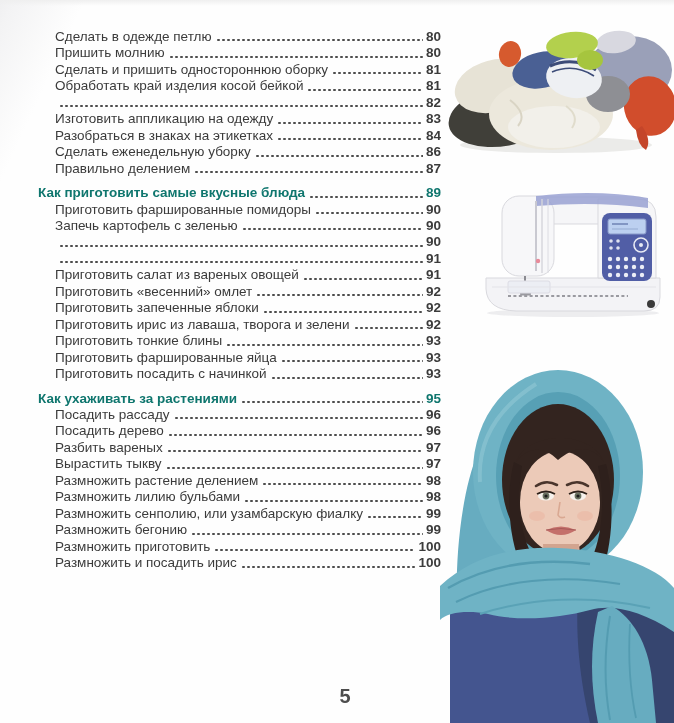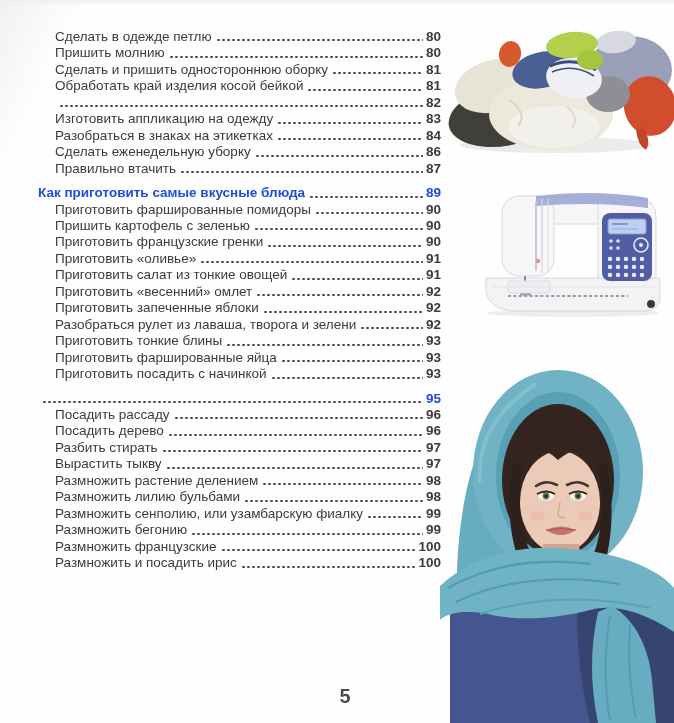--- a/index.html
+++ b/index.html
@@ -16,21 +16,21 @@
   }
   .page::after{
     content:'';position:absolute;left:0;top:0;right:0;height:6px;
     background:linear-gradient(#efefef,rgba(255,255,255,0));pointer-events:none;
   }
 
   .toc{position:absolute;left:38px;top:29px;width:403px;font-size:13.5px;line-height:16.45px;}
   .toc-section{margin-top:8px;}
   .toc-section:first-child{margin-top:0;}
   .toc-row{display:flex;align-items:baseline;white-space:nowrap;padding-left:17px;}
-  .toc-row.toc-heading{padding-left:0;font-weight:bold;color:#1d4ed8;}
+  .toc-row.toc-heading{padding-left:0;font-weight:bold;color:#0f766e;}
   .toc-label{flex:0 0 auto;}
   .toc-leader{
     flex:1 1 auto;margin:0 3px 0 4px;align-self:stretch;
     background-image:radial-gradient(circle,#4c4c4c 1.05px,rgba(0,0,0,0) 1.35px);
     background-size:5px 4px;background-repeat:repeat-x;
     background-position:left calc(100% - 3px);
   }
   .toc-page{flex:0 0 auto;font-weight:bold;}
 
   .photo{position:absolute;}
@@ -85,68 +85,66 @@
           <span class="toc-label">Разобраться в знаках на этикетках</span>
           <span class="toc-leader"></span>
           <span class="toc-page">84</span>
         </div>
         <div class="toc-row">
           <span class="toc-label">Сделать еженедельную уборку</span>
           <span class="toc-leader"></span>
           <span class="toc-page">86</span>
         </div>
         <div class="toc-row">
-          <span class="toc-label">Правильно втачить</span>
+          <span class="toc-label">Правильно делением</span>
           <span class="toc-leader"></span>
           <span class="toc-page">87</span>
         </div>
       </div>
       <div class="toc-section">
         <div class="toc-row toc-heading">
           <span class="toc-label">Как приготовить самые вкусные блюда</span>
           <span class="toc-leader"></span>
           <span class="toc-page">89</span>
         </div>
         <div class="toc-row">
           <span class="toc-label">Приготовить фаршированные помидоры</span>
           <span class="toc-leader"></span>
           <span class="toc-page">90</span>
         </div>
         <div class="toc-row">
-          <span class="toc-label">Пришить картофель с зеленью</span>
+          <span class="toc-label">Запечь картофель с зеленью</span>
           <span class="toc-leader"></span>
           <span class="toc-page">90</span>
         </div>
         <div class="toc-row">
-          <span class="toc-label">Приготовить французские гренки</span>
           <span class="toc-leader"></span>
           <span class="toc-page">90</span>
         </div>
         <div class="toc-row">
-          <span class="toc-label">Приготовить «оливье»</span>
           <span class="toc-leader"></span>
           <span class="toc-page">91</span>
         </div>
         <div class="toc-row">
-          <span class="toc-label">Приготовить салат из тонкие овощей</span>
+          <span class="toc-label">Приготовить салат из вареных овощей</span>
           <span class="toc-leader"></span>
           <span class="toc-page">91</span>
         </div>
         <div class="toc-row">
           <span class="toc-label">Приготовить «весенний» омлет</span>
           <span class="toc-leader"></span>
           <span class="toc-page">92</span>
         </div>
         <div class="toc-row">
           <span class="toc-label">Приготовить запеченные яблоки</span>
           <span class="toc-leader"></span>
           <span class="toc-page">92</span>
         </div>
         <div class="toc-row">
-          <span class="toc-label">Разобраться рулет из лаваша, творога и зелени</span>
+          <span class="toc-label">Приготовить ирис из лаваша, творога и зелени</span>
           <span class="toc-leader"></span>
           <span class="toc-page">92</span>
         </div>
         <div class="toc-row">
           <span class="toc-label">Приготовить тонкие блины</span>
           <span class="toc-leader"></span>
           <span class="toc-page">93</span>
         </div>
         <div class="toc-row">
           <span class="toc-label">Приготовить фаршированные яйца</span>
@@ -154,35 +152,36 @@
           <span class="toc-page">93</span>
         </div>
         <div class="toc-row">
           <span class="toc-label">Приготовить посадить с начинкой</span>
           <span class="toc-leader"></span>
           <span class="toc-page">93</span>
         </div>
       </div>
       <div class="toc-section">
         <div class="toc-row toc-heading">
+          <span class="toc-label">Как ухаживать за растениями</span>
           <span class="toc-leader"></span>
           <span class="toc-page">95</span>
         </div>
         <div class="toc-row">
           <span class="toc-label">Посадить рассаду</span>
           <span class="toc-leader"></span>
           <span class="toc-page">96</span>
         </div>
         <div class="toc-row">
           <span class="toc-label">Посадить дерево</span>
           <span class="toc-leader"></span>
           <span class="toc-page">96</span>
         </div>
         <div class="toc-row">
-          <span class="toc-label">Разбить стирать</span>
+          <span class="toc-label">Разбить вареных</span>
           <span class="toc-leader"></span>
           <span class="toc-page">97</span>
         </div>
         <div class="toc-row">
           <span class="toc-label">Вырастить тыкву</span>
           <span class="toc-leader"></span>
           <span class="toc-page">97</span>
         </div>
         <div class="toc-row">
           <span class="toc-label">Размножить растение делением</span>
@@ -198,21 +197,21 @@
           <span class="toc-label">Размножить сенполию, или узамбарскую фиалку</span>
           <span class="toc-leader"></span>
           <span class="toc-page">99</span>
         </div>
         <div class="toc-row">
           <span class="toc-label">Размножить бегонию</span>
           <span class="toc-leader"></span>
           <span class="toc-page">99</span>
         </div>
         <div class="toc-row">
-          <span class="toc-label">Размножить французские</span>
+          <span class="toc-label">Размножить приготовить</span>
           <span class="toc-leader"></span>
           <span class="toc-page">100</span>
         </div>
         <div class="toc-row">
           <span class="toc-label">Размножить и посадить ирис</span>
           <span class="toc-leader"></span>
           <span class="toc-page">100</span>
         </div>
       </div>
     </div>

